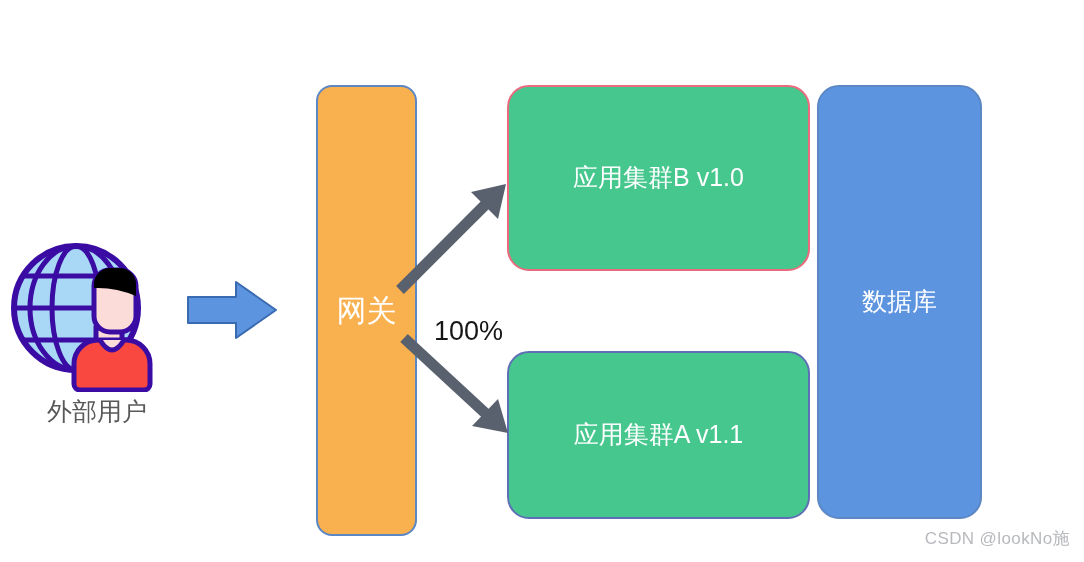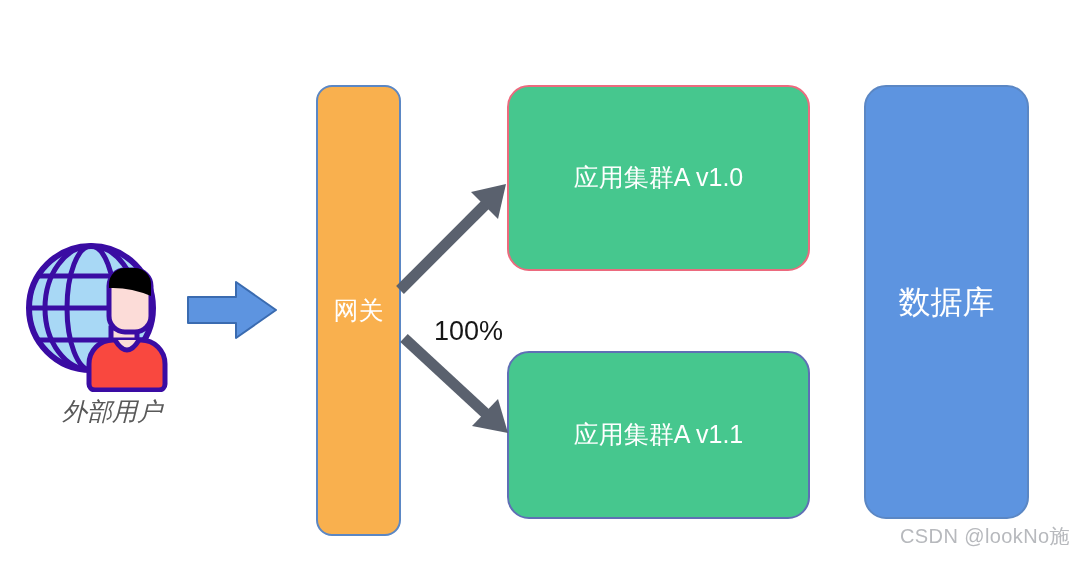--- a/index.html
+++ b/index.html
@@ -26,26 +26,26 @@
     align-items: center;
     justify-content: center;
     text-align: center;
     color: #ffffff;
     line-height: 1.25;
   }
 
   #gateway-node {
     left: 316px;
     top: 85px;
-    width: 85px;
+    width: 101px;
     height: 451px;
     background: #f9b04e;
     border: 2px solid #5b87c4;
     border-radius: 16px;
-    font-size: 25px;
+    font-size: 30px;
   }
 
   #cluster-a-node {
     left: 507px;
     top: 85px;
     width: 303px;
     height: 186px;
     background: #46c78e;
     border: 2px solid #ec6a7e;
     border-radius: 22px;
@@ -64,32 +64,30 @@
   }
 
   #database-node {
     left: 817px;
     top: 85px;
     width: 165px;
     height: 434px;
     background: #5d94e0;
     border: 2px solid #5b87c4;
     border-radius: 22px;
-    font-size: 32px;
-    margin-left: 47px;
+    font-size: 25px;
   }
 
   
   #user-actor {
     position: absolute;
-    left: 23px;
+    left: 8px;
     top: 232px;
     width: 180px;
     height: 210px;
-    font-style: italic;
   }
   #user-icon {
     position: absolute;
     left: 0;
     top: 0;
     width: 170px;
     height: 160px;
   }
   #user-caption {
     position: absolute;
@@ -120,21 +118,21 @@
     color: #161616;
     letter-spacing: 0px;
     text-align: right;
   }
 
   
   #watermark {
     position: absolute;
     right: 14px;
     bottom: 12px;
-    font-size: 20px;
+    font-size: 17px;
     color: #b7b9bd;
     letter-spacing: 0.4px;
   }
 </style>
 </head>
 <body>
 
 <div id="canvas">
 
   <div id="user-actor">
@@ -158,21 +156,21 @@
       <path d="M86 56 v-4 a16 16 0 0 1 16 -16 h10 a16 16 0 0 1 16 16 v12 q-21 -9 -42 -8 z" fill="#000000"></path>
     </svg>
     <div id="user-caption">外部用户</div>
   </div>
 
   <div class="node" id="gateway-node">
     <span>网关</span>
   </div>
 
   <div class="node" id="cluster-a-node">
-    <span>应用集群A v1.0</span>
+    <span>应用集群B v1.0</span>
   </div>
 
   <div class="node" id="cluster-b-node">
     <span>应用集群A v1.1</span>
   </div>
 
   <div class="node" id="database-node">
     <span>数据库</span>
   </div>
 

